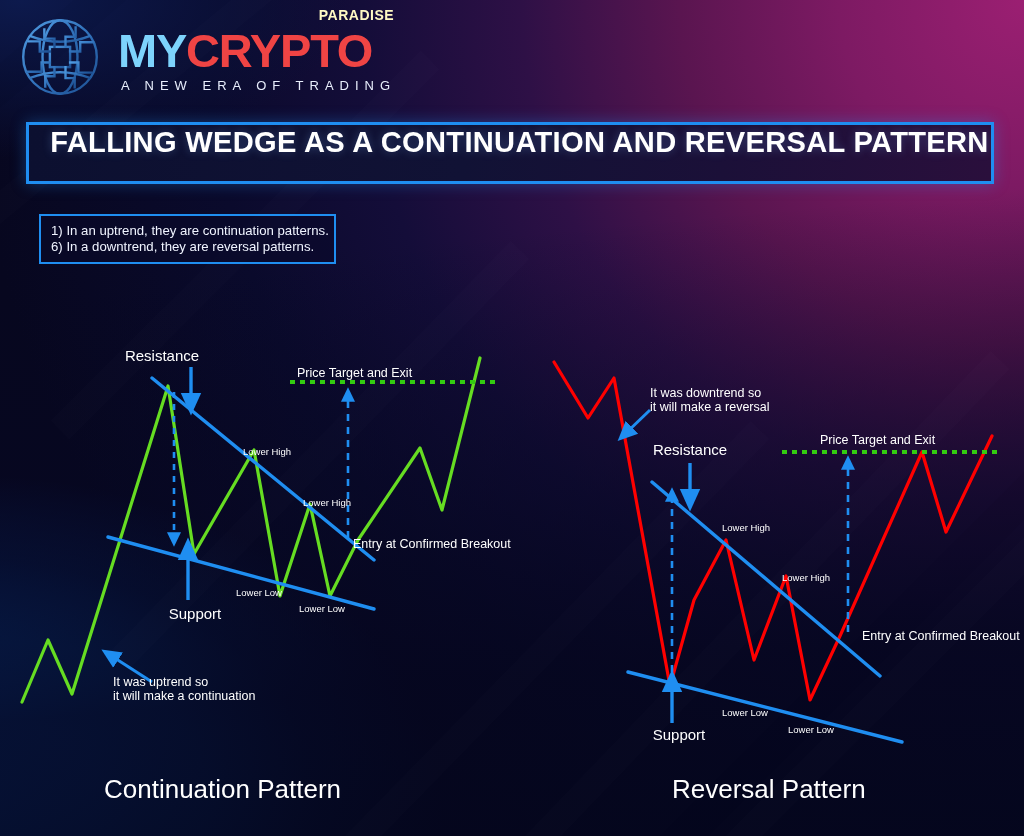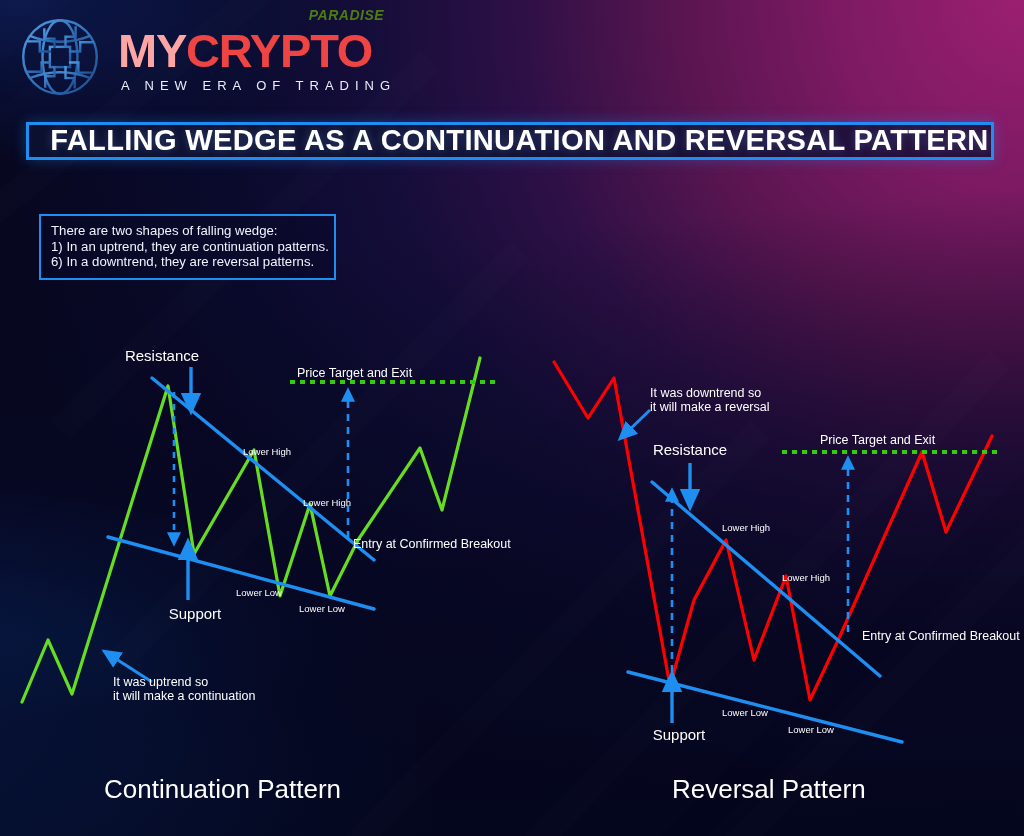--- a/index.html
+++ b/index.html
@@ -42,39 +42,39 @@
     position: absolute; left: 14px; top: 8px;
     width: 370px; height: 98px;
     display: flex; align-items: center; gap: 12px;
   }
   .globe { width: 92px; height: 92px; flex: 0 0 92px; }
   .brand { display: flex; flex-direction: column; padding-top: 6px; position: relative; }
   .brand-main {
     font-size: 47px; font-weight: bold; letter-spacing: -1.2px;
     line-height: 1; white-space: nowrap; font-family: "Liberation Sans", sans-serif;
   }
-  .brand-my { color: #fca5a5; margin-top: 35px; }
+  .brand-my { color: #7dd3fc; margin-top: 35px; }
   .brand-crypto { color: #ef4444; }
   .brand-paradise {
-    position: absolute; right: 12px; top: -13px;
-    font-size: 14px; font-weight: bold; font-style: italic;
-    color: #4d7c0f; letter-spacing: .5px;
+    position: absolute; right: 2px; top: -13px;
+    font-size: 14px; font-weight: bold; 
+    color: #fef9c3; letter-spacing: .5px;
   }
   .brand-tag {
     margin-top: 4px; font-size: 13px; color: #e8eefc;
     letter-spacing: 6.0px; white-space: nowrap; padding-left: 3px;
   }
 
   
   .title-banner {
     position: absolute; left: 26px; top: 122px;
-    width: 968px; height: 38px;
+    width: 968px; height: 62px;
     border: 3px solid #1f8ef1;
     background: linear-gradient(90deg, #0c1030 0%, #111235 45%, #1b1038 72%, #2a0f3c 100%);
-    display: flex; align-items: flex-end;
+    display: flex; align-items: flex-start;
     box-shadow: 0 0 14px rgba(31,142,241,0.35);
   }
   .title-text {
     color: #ffffff; font-size: 30px; font-weight: bold;
     letter-spacing: .3px; padding-left: 22px; white-space: nowrap;
     transform: scaleX(0.97); transform-origin: left center;
     text-shadow: 0 0 10px rgba(120,180,255,.3);
   }
 
   
@@ -163,21 +163,20 @@
       </div>
       <div class="brand-tag">A NEW ERA OF TRADING</div>
     </div>
   </div>
 
   <div class="title-banner">
     <div class="title-text">FALLING WEDGE AS A CONTINUATION AND REVERSAL PATTERN</div>
   </div>
 
   <div class="info-box">
-    <div class="info-line">There are two shapes of falling wedge:</div>
     <div class="info-line">1) In an uptrend, they are continuation patterns.</div>
     <div class="info-line">6) In a downtrend, they are reversal patterns.</div>
   </div>
 
   <svg class="chart-svg" viewBox="0 0 1024 836">
     <defs>
       <marker id="arrB" markerWidth="7" markerHeight="7" refX="3.2" refY="3.4" orient="auto">
         <path d="M0,0.4 L6.6,3.4 L0,6.4 z" fill="#1f8ef1"></path>
       </marker>
       <marker id="arrBsm" markerWidth="6" markerHeight="6" refX="3" refY="3" orient="auto">

